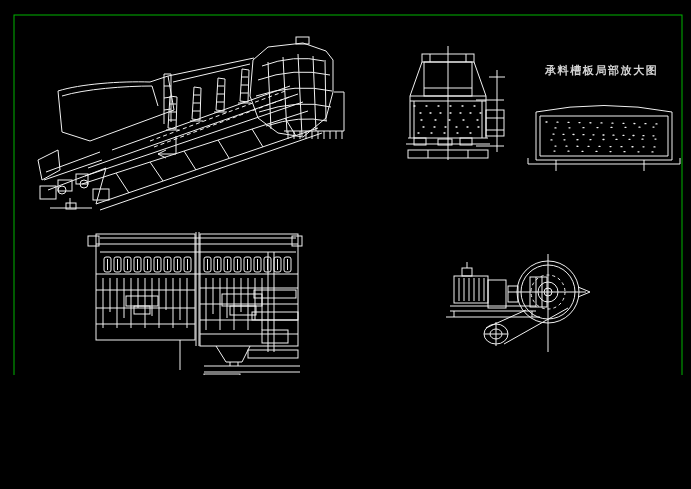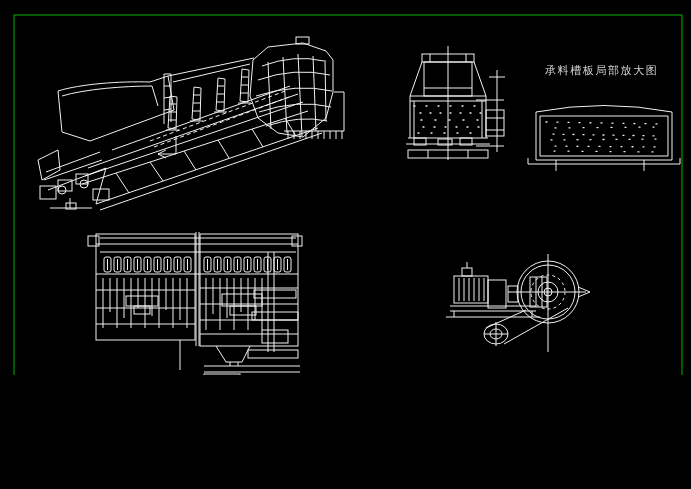--- a/index.html
+++ b/index.html
@@ -9,20 +9,21 @@
     --line-white:#f0f0f0;
     --label-gray:#d4d4d4;
   }
   html,body{margin:0;padding:0;background:var(--bg);}
   .canvas{
     position:relative;
     width:691px;height:375px;
     background:var(--bg);
     overflow:hidden;
     font-family:"Liberation Sans", sans-serif;
+    font-weight:bold;
   }
   svg{position:absolute;left:0;top:0;}
   .w{stroke:var(--line-white);fill:none;stroke-width:1;}
   .g{stroke:var(--frame-green);fill:none;stroke-width:1;}
   .dot{stroke:var(--line-white);fill:none;stroke-width:1.3;stroke-linecap:round;}
   .txt{position:absolute;white-space:nowrap;}
   .detail-label{
     left:545px;top:63px;
     font-size:11px;letter-spacing:1.6px;
     color:var(--label-gray);

